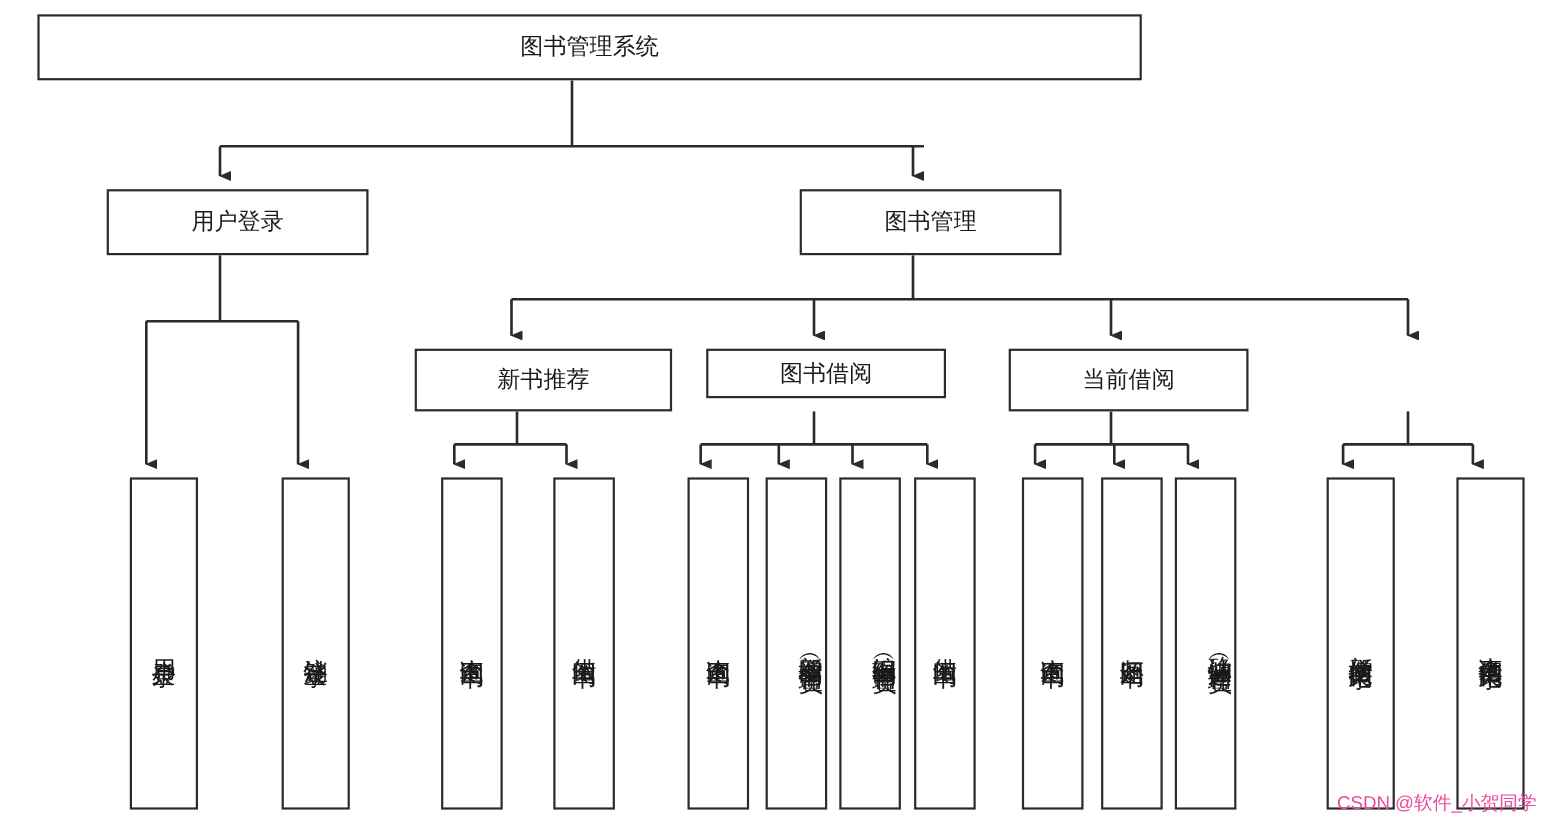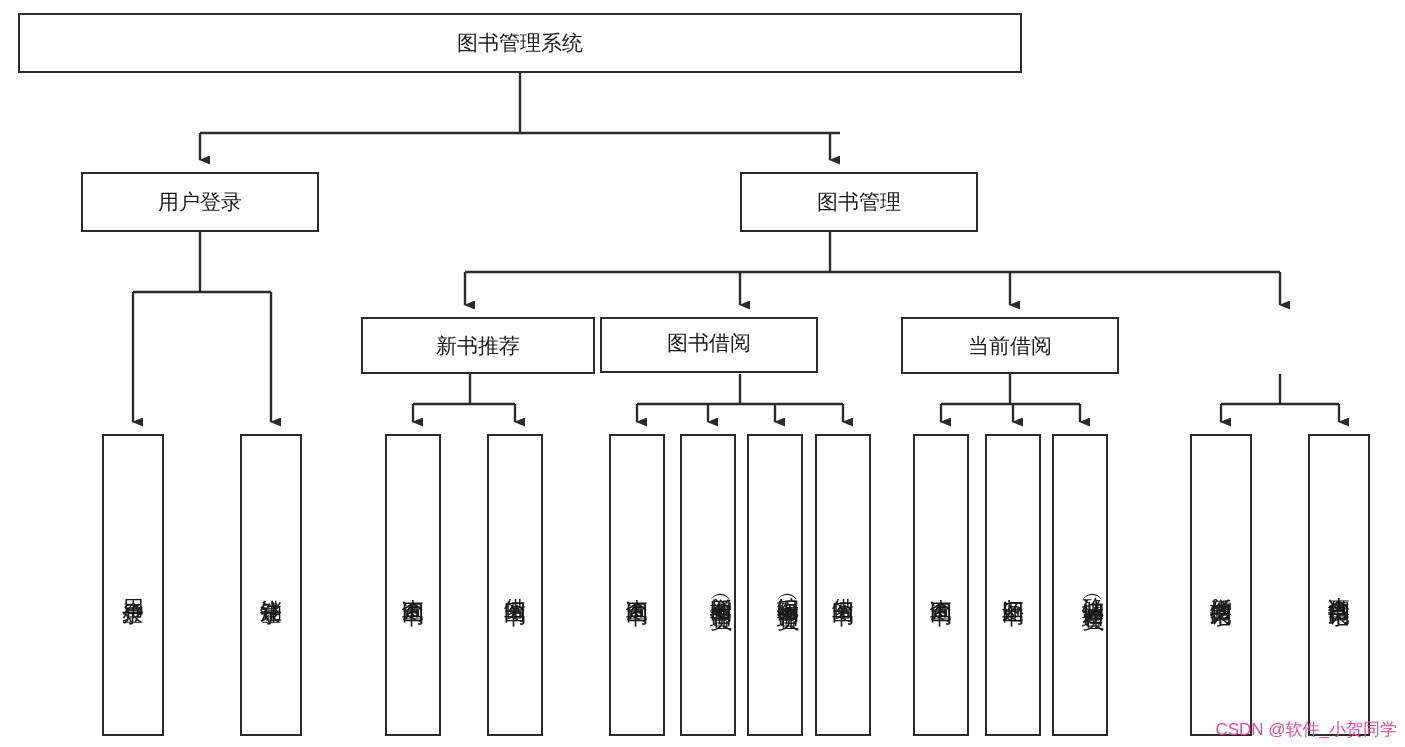--- a/index.html
+++ b/index.html
@@ -28,20 +28,21 @@
   .node {
     position: absolute;
     box-sizing: border-box;
     border: 2px solid #2b2b2b;
     background: #ffffff;
     display: flex;
     align-items: center;
     justify-content: center;
     color: #1a1a1a;
     z-index: 2;
+    margin-left: 16px;
   }
   .node-h {
     font-size: 21px;
     line-height: 1.2;
     white-space: nowrap;
   }
   .node-v {
     writing-mode: vertical-rl;
     text-orientation: upright;
     font-size: 22px;
@@ -133,28 +134,28 @@
     </g>
   </svg>
 
   <div class="node node-h" style="left:18px; top:13px; width:1004px; height:60px;">
     <span>图书管理系统</span>
   </div>
 
   <div class="node node-h" style="left:81px; top:172px; width:238px; height:60px;">
     <span>用户登录</span>
   </div>
-  <div class="node node-h" style="left:740px; top:172px; width:238px; height:60px;">
+  <div class="node node-h" style="left:711px; top:172px; width:238px; height:60px;">
     <span>图书管理</span>
   </div>
 
   <div class="node node-h" style="left:361px; top:317px; width:234px; height:57px;">
     <span>新书推荐</span>
   </div>
-  <div class="node node-h" style="left:600px; top:317px; width:218px; height:56px;font-family:Liberation Mono, monospace;">
+  <div class="node node-h" style="left:626px; top:317px; width:218px; height:45px;">
     <span>图书借阅</span>
   </div>
   <div class="node node-h" style="left:901px; top:317px; width:218px; height:57px;justify-content:center;">
     <span>当前借阅</span>
   </div>
 
   <div class="node node-v center-pack" style="left:102px; top:434px; width:62px; height:302px;">
     <span>用户登录</span>
   </div>
   <div class="node node-v center-pack" style="left:240px; top:434px; width:62px; height:302px;">

